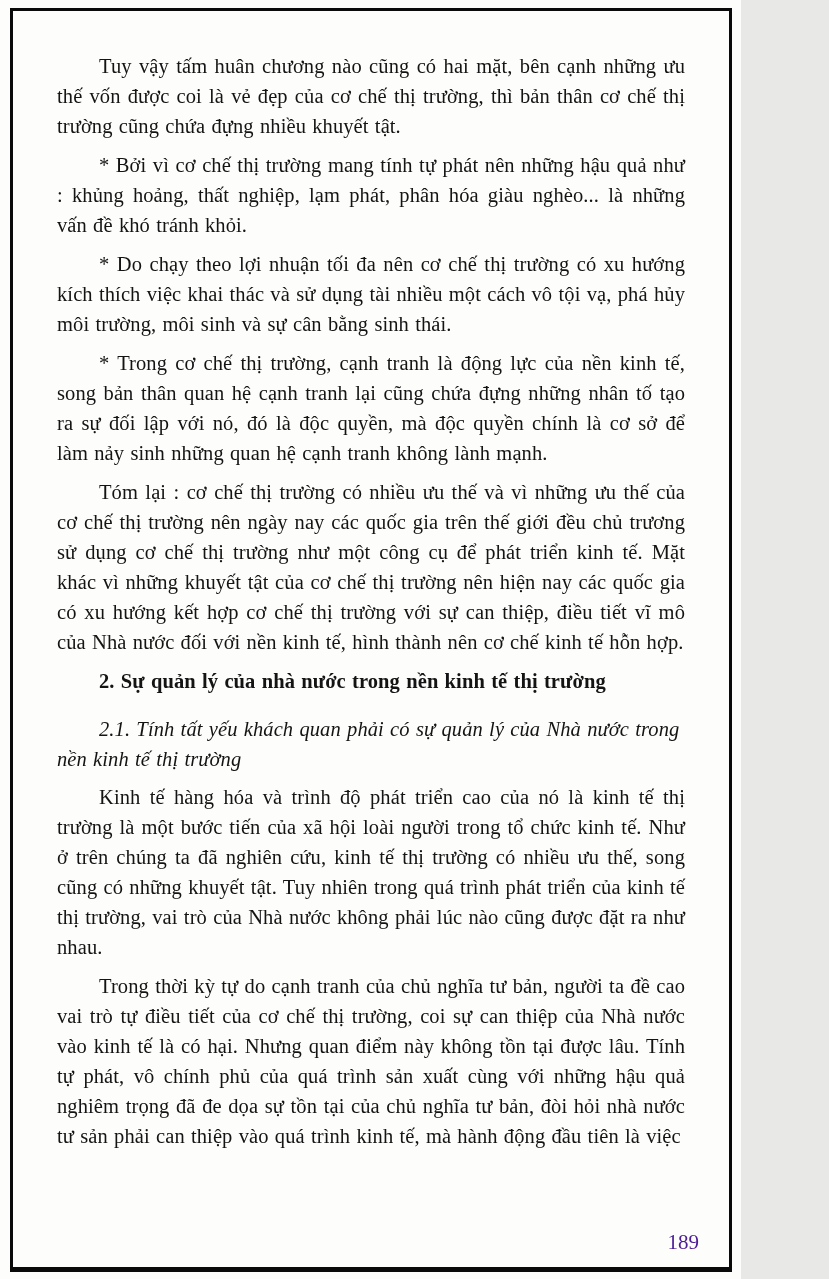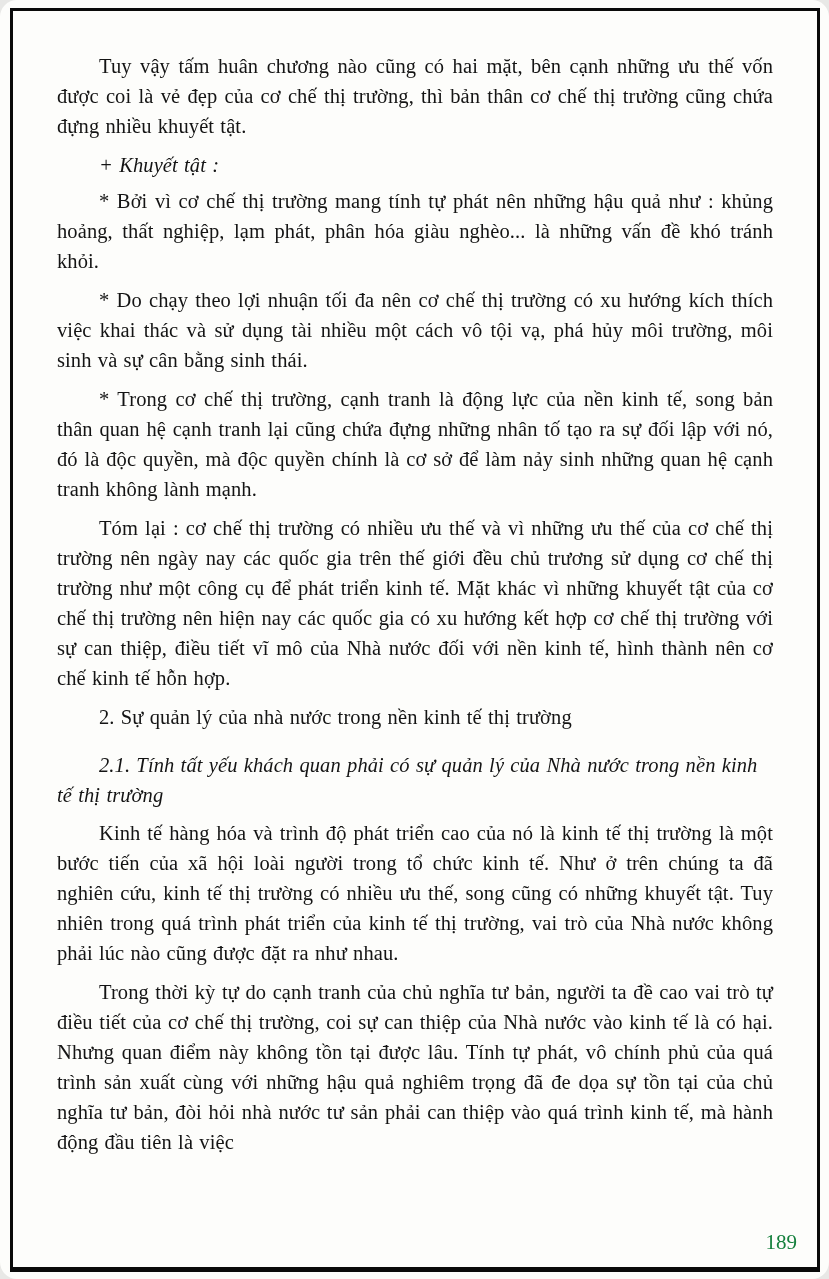--- a/index.html
+++ b/index.html
@@ -3,27 +3,26 @@
 <meta charset="utf-8">
 <style>
   html, body {
     margin: 0;
     padding: 0;
     background: #e8e8e6;
     font-family: "Liberation Serif", "DejaVu Serif", serif;
   }
   .sheet {
     position: relative;
-    width: 829px;
+    width: 741px;
     height: 1279px;
     background: #fdfdfb;
     color: #141414;
     box-sizing: border-box;
     overflow: hidden;
-    border-radius: 17px;
   }
   .frame {
     position: absolute;
     left: 10px;
     top: 8px;
     right: 9px;
     bottom: 7px;
     border: 3px solid #0a0a0a;
     border-bottom-width: 5px;
     box-sizing: border-box;
@@ -40,49 +39,48 @@
     text-indent: 42px;
     letter-spacing: 0.1px;
     word-spacing: 1px;
   }
   p.para.lead-italic {
     font-style: italic;
     margin-top: 4px;
     margin-bottom: 6px;
   }
   p.para.heading-bold {
-    font-weight: normal;
+    font-weight: bold;
     text-align: left;
     margin-top: 8px;
     margin-bottom: 8px;
   }
   p.para.heading-italic {
     font-style: italic;
     text-align: left;
     margin-top: 18px;
     margin-bottom: 8px;
   }
   .page-number {
     position: absolute;
-    right: 32px;
+    right: 42px;
     bottom: 24px;
     font-size: 21px;
-    color: #15803d;
+    color: #4c1d95;
   }
 </style>
 </head>
 <body>
 
 <div class="sheet">
   <div class="frame">
     <div class="textcol">
 
       <p class="para">Tuy vậy tấm huân chương nào cũng có hai mặt, bên cạnh những ưu thế vốn được coi là vẻ đẹp của cơ chế thị trường, thì bản thân cơ chế thị trường cũng chứa đựng nhiều khuyết tật.</p>
 
-      <p class="para lead-italic">+ Khuyết tật :</p>
 
       <p class="para">* Bởi vì cơ chế thị trường mang tính tự phát nên những hậu quả như : khủng hoảng, thất nghiệp, lạm phát, phân hóa giàu nghèo... là những vấn đề khó tránh khỏi.</p>
 
       <p class="para">* Do chạy theo lợi nhuận tối đa nên cơ chế thị trường có xu hướng kích thích việc khai thác và sử dụng tài nhiều một cách vô tội vạ, phá hủy môi trường, môi sinh và sự cân bằng sinh thái.</p>
 
       <p class="para">* Trong cơ chế thị trường, cạnh tranh là động lực của nền kinh tế, song bản thân quan hệ cạnh tranh lại cũng chứa đựng những nhân tố tạo ra sự đối lập với nó, đó là độc quyền, mà độc quyền chính là cơ sở để làm nảy sinh những quan hệ cạnh tranh không lành mạnh.</p>
 
       <p class="para">Tóm lại : cơ chế thị trường có nhiều ưu thế và vì những ưu thế của cơ chế thị trường nên ngày nay các quốc gia trên thế giới đều chủ trương sử dụng cơ chế thị trường như một công cụ để phát triển kinh tế. Mặt khác vì những khuyết tật của cơ chế thị trường nên hiện nay các quốc gia có xu hướng kết hợp cơ chế thị trường với sự can thiệp, điều tiết vĩ mô của Nhà nước đối với nền kinh tế, hình thành nên cơ chế kinh tế hỗn hợp.</p>
 
       <p class="para heading-bold">2. Sự quản lý của nhà nước trong nền kinh tế thị trường</p>

